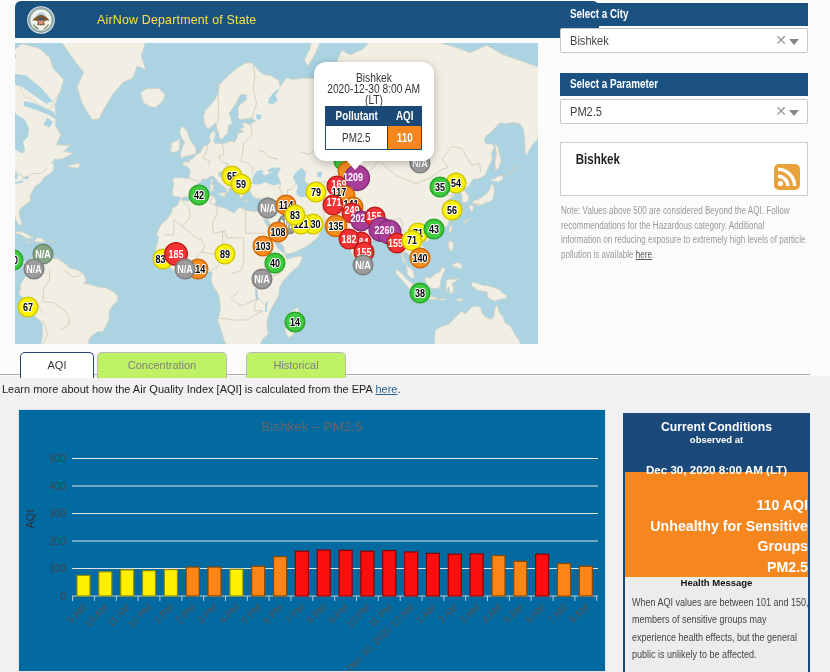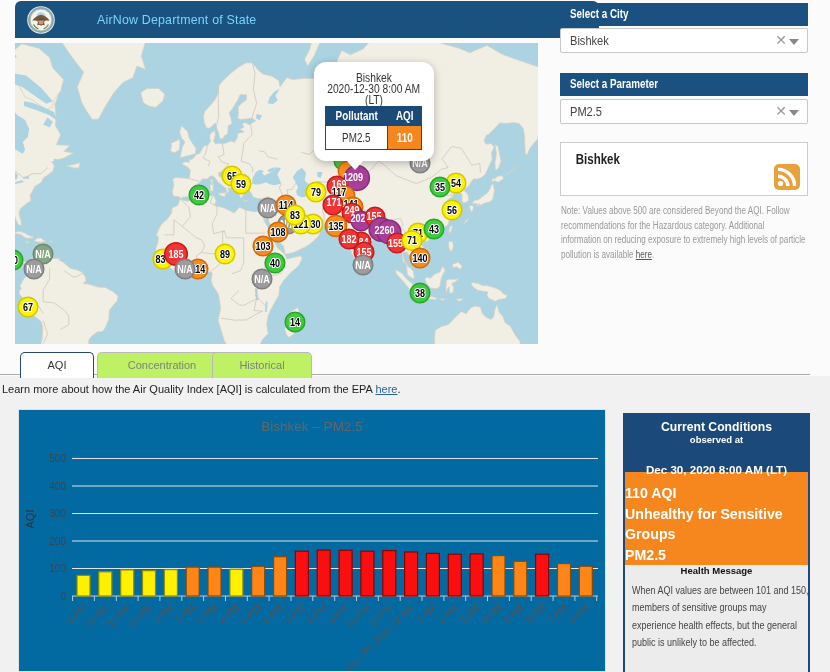--- a/index.html
+++ b/index.html
@@ -1,33 +1,33 @@
 <!DOCTYPE html>
 <html><head><meta charset="utf-8"><style>
 *{margin:0;padding:0;box-sizing:border-box}
 body{width:830px;height:672px;font-family:"Liberation Sans",sans-serif;background:#fbfbfb;position:relative;overflow:hidden}
 .abs{position:absolute}
-.hdr{left:15px;top:1px;width:584px;height:37px;background:#19517f;border-radius:6px 6px 0 0;color:#7dd3fc}
+.hdr{left:15px;top:1px;width:584px;height:37px;background:#19517f;border-radius:6px 6px 0 0;color:#fde047}
 .hdr .ttl{position:absolute;left:82px;top:12px;font-size:12.4px;letter-spacing:.2px}
 .mapbox{left:15px;top:43px;width:523px;height:301px;overflow:hidden;background:#b5dbe8}
 .sideh{left:560px;width:248px;height:23px;background:#1b5181;color:#fff;font-size:12px;font-weight:bold;line-height:23px;padding-left:10px}
 .dd{left:560px;width:248px;height:28px;background:#fff;border:1px solid #c8c8c8;border-radius:2px;font-size:13.5px;color:#444;line-height:26px;padding-left:9px}
 .dd .x{position:absolute;right:20px;top:0;color:#999;font-size:14px}
 .dd .car{position:absolute;right:8px;top:11px;width:0;height:0;border-left:5px solid transparent;border-right:5px solid transparent;border-top:6px solid #888}
 .rssbox{left:560px;top:142px;width:248px;height:54px;background:#fff;border:1px solid #ccc}
 .note{left:561px;top:204px;width:260px;font-size:10px;color:#999;line-height:14.6px}
 .note a{color:#555;text-decoration:underline}
 .tab{top:352px;height:26px;border:1px solid #b9b9b9;border-bottom:none;border-radius:5px 5px 0 0;background:#bef264;color:#808080;font-size:11px;text-align:center;line-height:25px}
 .tab.on{background:#fff;border:1.5px solid #25476b;border-bottom:none;color:#333}
 .learn{left:2px;top:383px;font-size:11px;color:#222}
 .learn a{color:#2a6496;text-decoration:underline}
 .chartcard{left:18px;top:409px;width:588px;height:263px;background:#0369a1;border:1px solid #e2e2e2}
 .cc{left:623px;top:413px;width:187px;height:290px;border:2px solid #1b4a7a;background:#ececec}
 .cchdr{background:#1b4a7a;color:#fff;text-align:center;padding-top:5px;height:57px}
-.ccorange{background:#f6871f;color:#fff;text-align:left;font-weight:bold;font-size:14.2px;line-height:20.6px;height:93px;padding-top:11px;white-space:nowrap}
+.ccorange{background:#f6871f;color:#fff;text-align:right;font-weight:bold;font-size:14.2px;line-height:20.6px;height:105px;padding-top:23px;white-space:nowrap}
 .cchealth{color:#333;font-size:12.5px}
 .popup{left:314px;top:62px;width:120px;height:99px;background:#fff;border-radius:12px;box-shadow:0 2px 8px rgba(0,0,0,.25);text-align:center;font-size:12px;color:#333}
 .popup:after{content:"";position:absolute;left:33px;bottom:-9px;width:0;height:0;border-left:8px solid transparent;border-right:8px solid transparent;border-top:9px solid #fff}
 .ptable{position:absolute;left:11px;top:44px;border-collapse:collapse;font-size:12px}
 .ptable td{border:1px solid #1a4a75;}
 </style></head><body>
 <div class="abs" style="left:0;top:376px;width:830px;height:296px;background:#f1f1f1"></div>
 <div class="abs" style="left:0;top:374px;width:810px;height:1px;background:#aaa"></div>
 
 <div class="abs hdr">
@@ -289,21 +289,21 @@
 <path d="M4 5.4 a16.6 16.6 0 0 1 16.6 16.6" fill="none" stroke="#fff" stroke-width="3.4"></path>
 </svg>
 </div>
 <div class="abs note"><span class="nr2">Note: Values above 500 are considered Beyond the AQI. Follow<br>
 recommendations for the Hazardous category. Additional<br>
 information on reducing exposure to extremely high levels of particle<br>
 pollution is available <a href="#">here</a>.</span></div>
 
 <div class="abs tab on" style="left:20px;width:74px">AQI</div>
 <div class="abs tab" style="left:97px;width:130px">Concentration</div>
-<div class="abs tab" style="left:212px;width:100px">Historical</div>
+<div class="abs tab" style="left:246px;width:100px">Historical</div>
 <div class="abs learn">Learn more about how the Air Quality Index [AQI] is calculated from the EPA <a href="#">here</a>.</div>
 
 <div class="abs chartcard">
     <svg width="586" height="261" viewBox="0 0 586 261" xmlns="http://www.w3.org/2000/svg" style="display:block">
       <text x="293" y="21" text-anchor="middle" font-size="13.5" fill="#666" font-family="Liberation Sans,sans-serif">Bishkek – PM2.5</text>
       <line x1="53" y1="186.0" x2="579" y2="186.0" stroke="#b9cdd8" stroke-width="1"></line>
       <text x="47" y="189.5" text-anchor="end" font-size="10" fill="#444" font-family="Liberation Sans,sans-serif">0</text>
       <line x1="53" y1="158.5" x2="579" y2="158.5" stroke="#e4e4e4" stroke-width="1"></line>
       <text x="47" y="162.0" text-anchor="end" font-size="10" fill="#444" font-family="Liberation Sans,sans-serif">100</text>
       <line x1="53" y1="131.0" x2="579" y2="131.0" stroke="#e4e4e4" stroke-width="1"></line>

